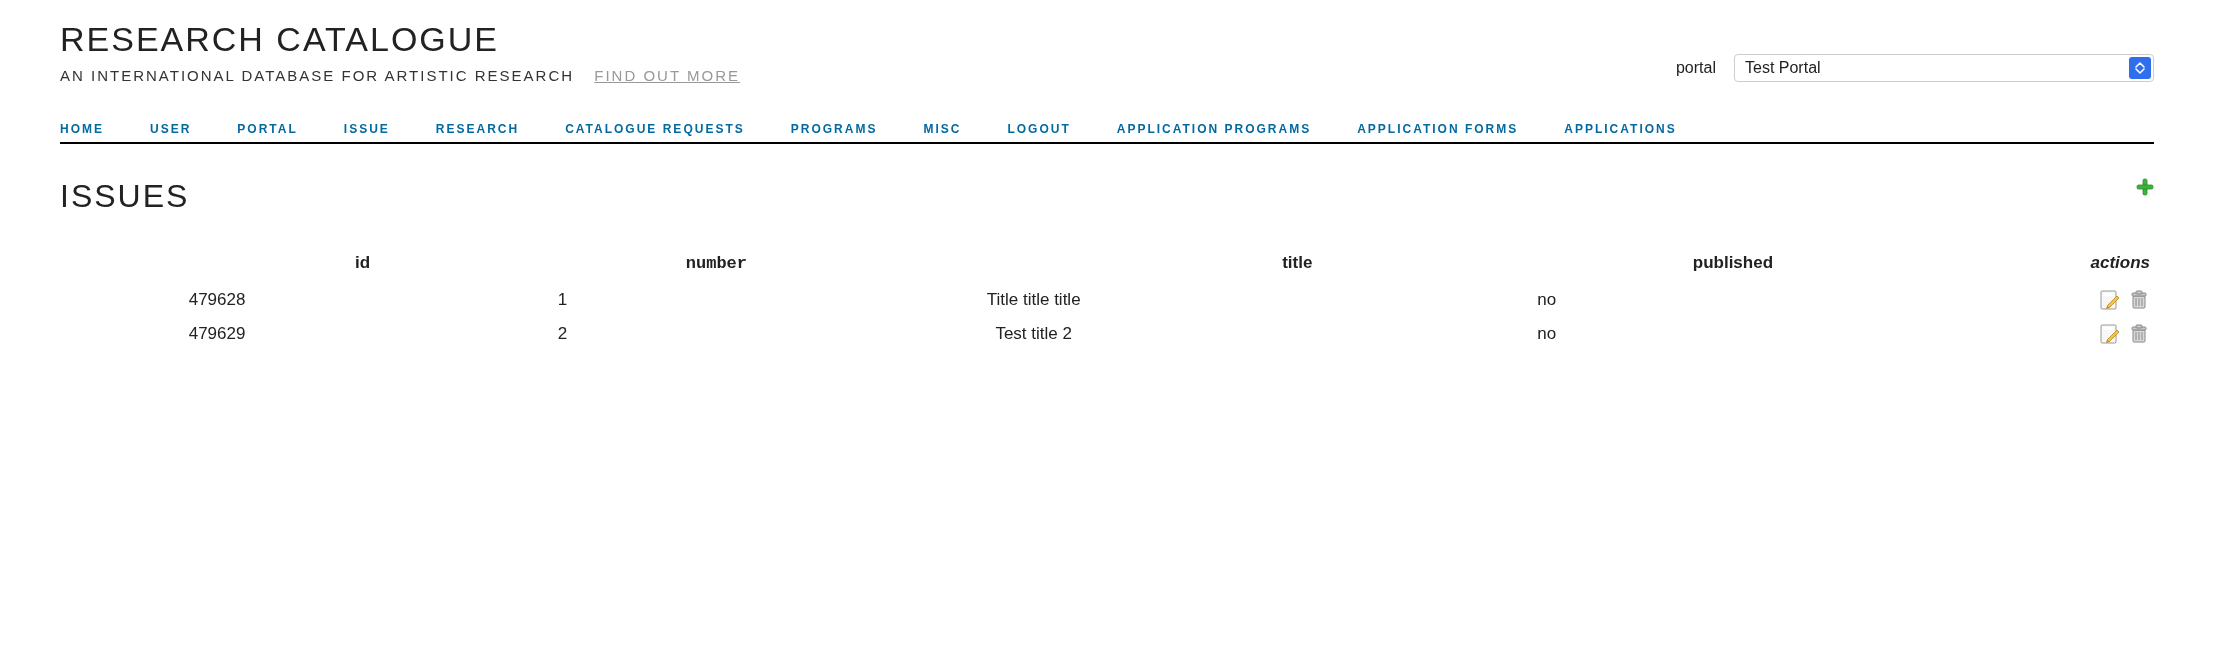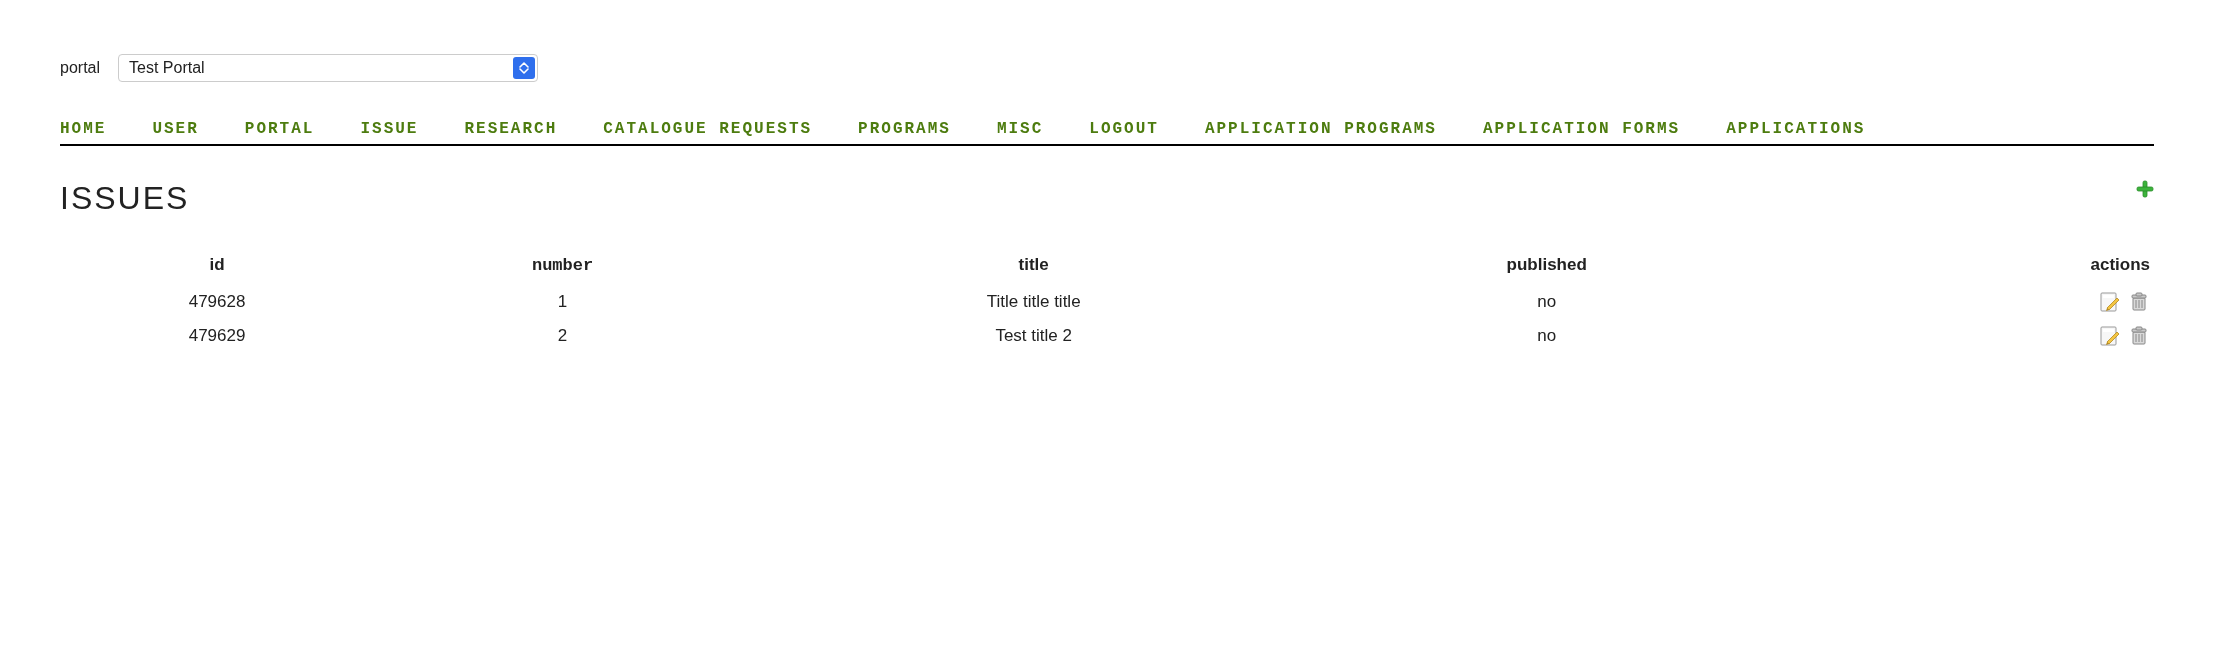--- a/index.html
+++ b/index.html
@@ -75,27 +75,26 @@
     border-bottom: 2px solid #000;
     padding-bottom: 6px;
   }
   nav .row {
     display: flex;
     flex-wrap: wrap;
     gap: 46px;
     row-gap: 14px;
   }
   nav a {
-    font-size: 16px;
+    font-size: 12px;
     font-weight: 700;
     letter-spacing: 2px;
-    color: #4d7c0f;
+    color: #0369a1;
     text-decoration: none;
     cursor: pointer;
-    font-family: Liberation Mono, monospace;
   }
   .page-title-row {
     display: flex;
     justify-content: space-between;
     align-items: flex-start;
     margin-top: 34px;
   }
   .page-title-row h2 {
     font-size: 32px;
     font-weight: 400;
@@ -104,51 +103,59 @@
   .add-btn {
     cursor: pointer;
     display: inline-flex;
   }
   table {
     width: 100%;
     border-collapse: collapse;
     margin-top: 30px;
   }
   th {
-    text-align: center;
+    text-align: right;
     font-size: 17px;
     font-weight: 700;
     padding: 8px 4px 10px 4px;
   }
   td {
     font-size: 17px;
     padding: 6px 4px;
     color: #222;
     text-align: center;
   }
   th.col-actions, td.col-actions {
     text-align: right;
     white-space: nowrap;
+    font-style: italic;
   }
   .action-icon {
     cursor: pointer;
     display: inline-flex;
     vertical-align: middle;
     margin-left: 2px;
   }
   .col-id { width: 15%; }
   .col-number { width: 18%; font-family: Liberation Mono, monospace; }
   .col-title { width: 27%; }
   .col-published { width: 22%; }
   .col-actions { width: 18%; }
 </style>
 </head>
 <body>
 
 <div class="header-row">
+  <div class="brand">
+    <h1>RESEARCH CATALOGUE</h1>
+    <div class="tagline">
+      <span>AN INTERNATIONAL DATABASE FOR ARTISTIC RESEARCH</span>
+      <a>FIND OUT MORE</a>
+    </div>
+  </div>
   <div class="portal-area">
     <label>portal</label>
     <div class="portal-select">
       <span>Test Portal</span>
       <span class="chevrons">
         <svg width="10" height="6" viewBox="0 0 10 6">
             <path d="M1 5 L5 1 L9 5" stroke="#fff" stroke-width="1.6" fill="none" stroke-linecap="round" stroke-linejoin="round"></path>
           </svg>
         <svg width="10" height="6" viewBox="0 0 10 6">
             <path d="M1 1 L5 5 L9 1" stroke="#fff" stroke-width="1.6" fill="none" stroke-linecap="round" stroke-linejoin="round"></path>

